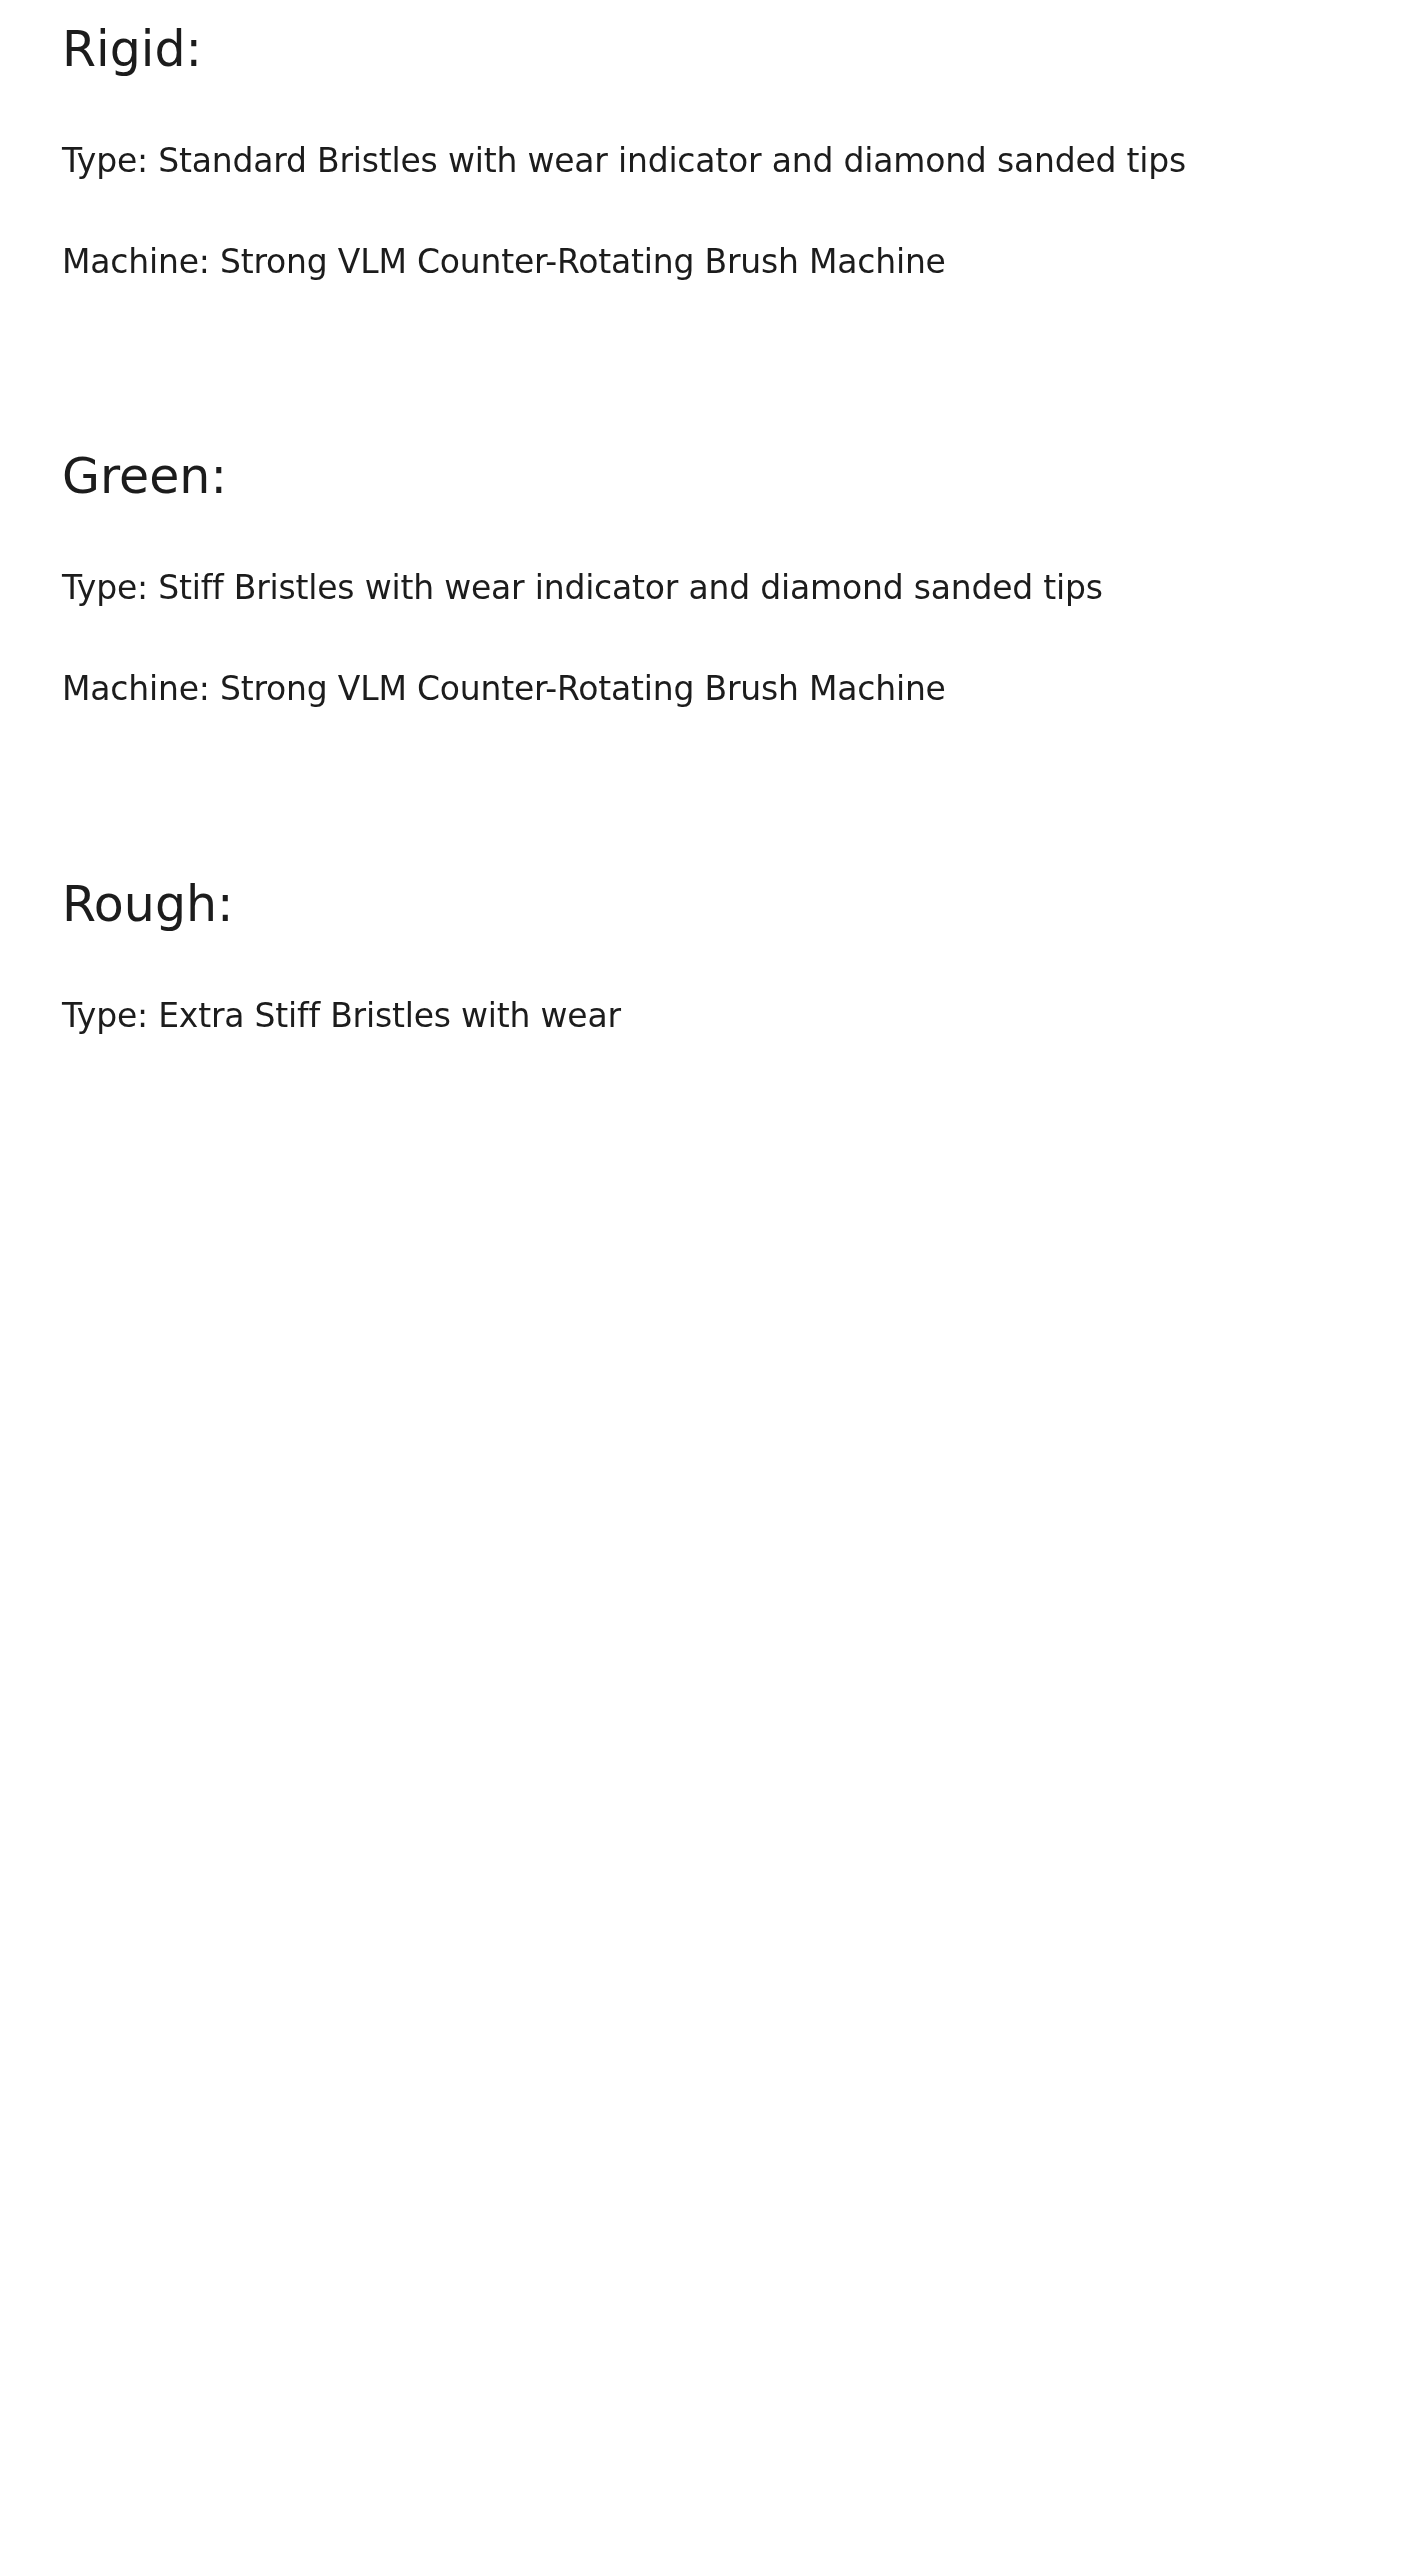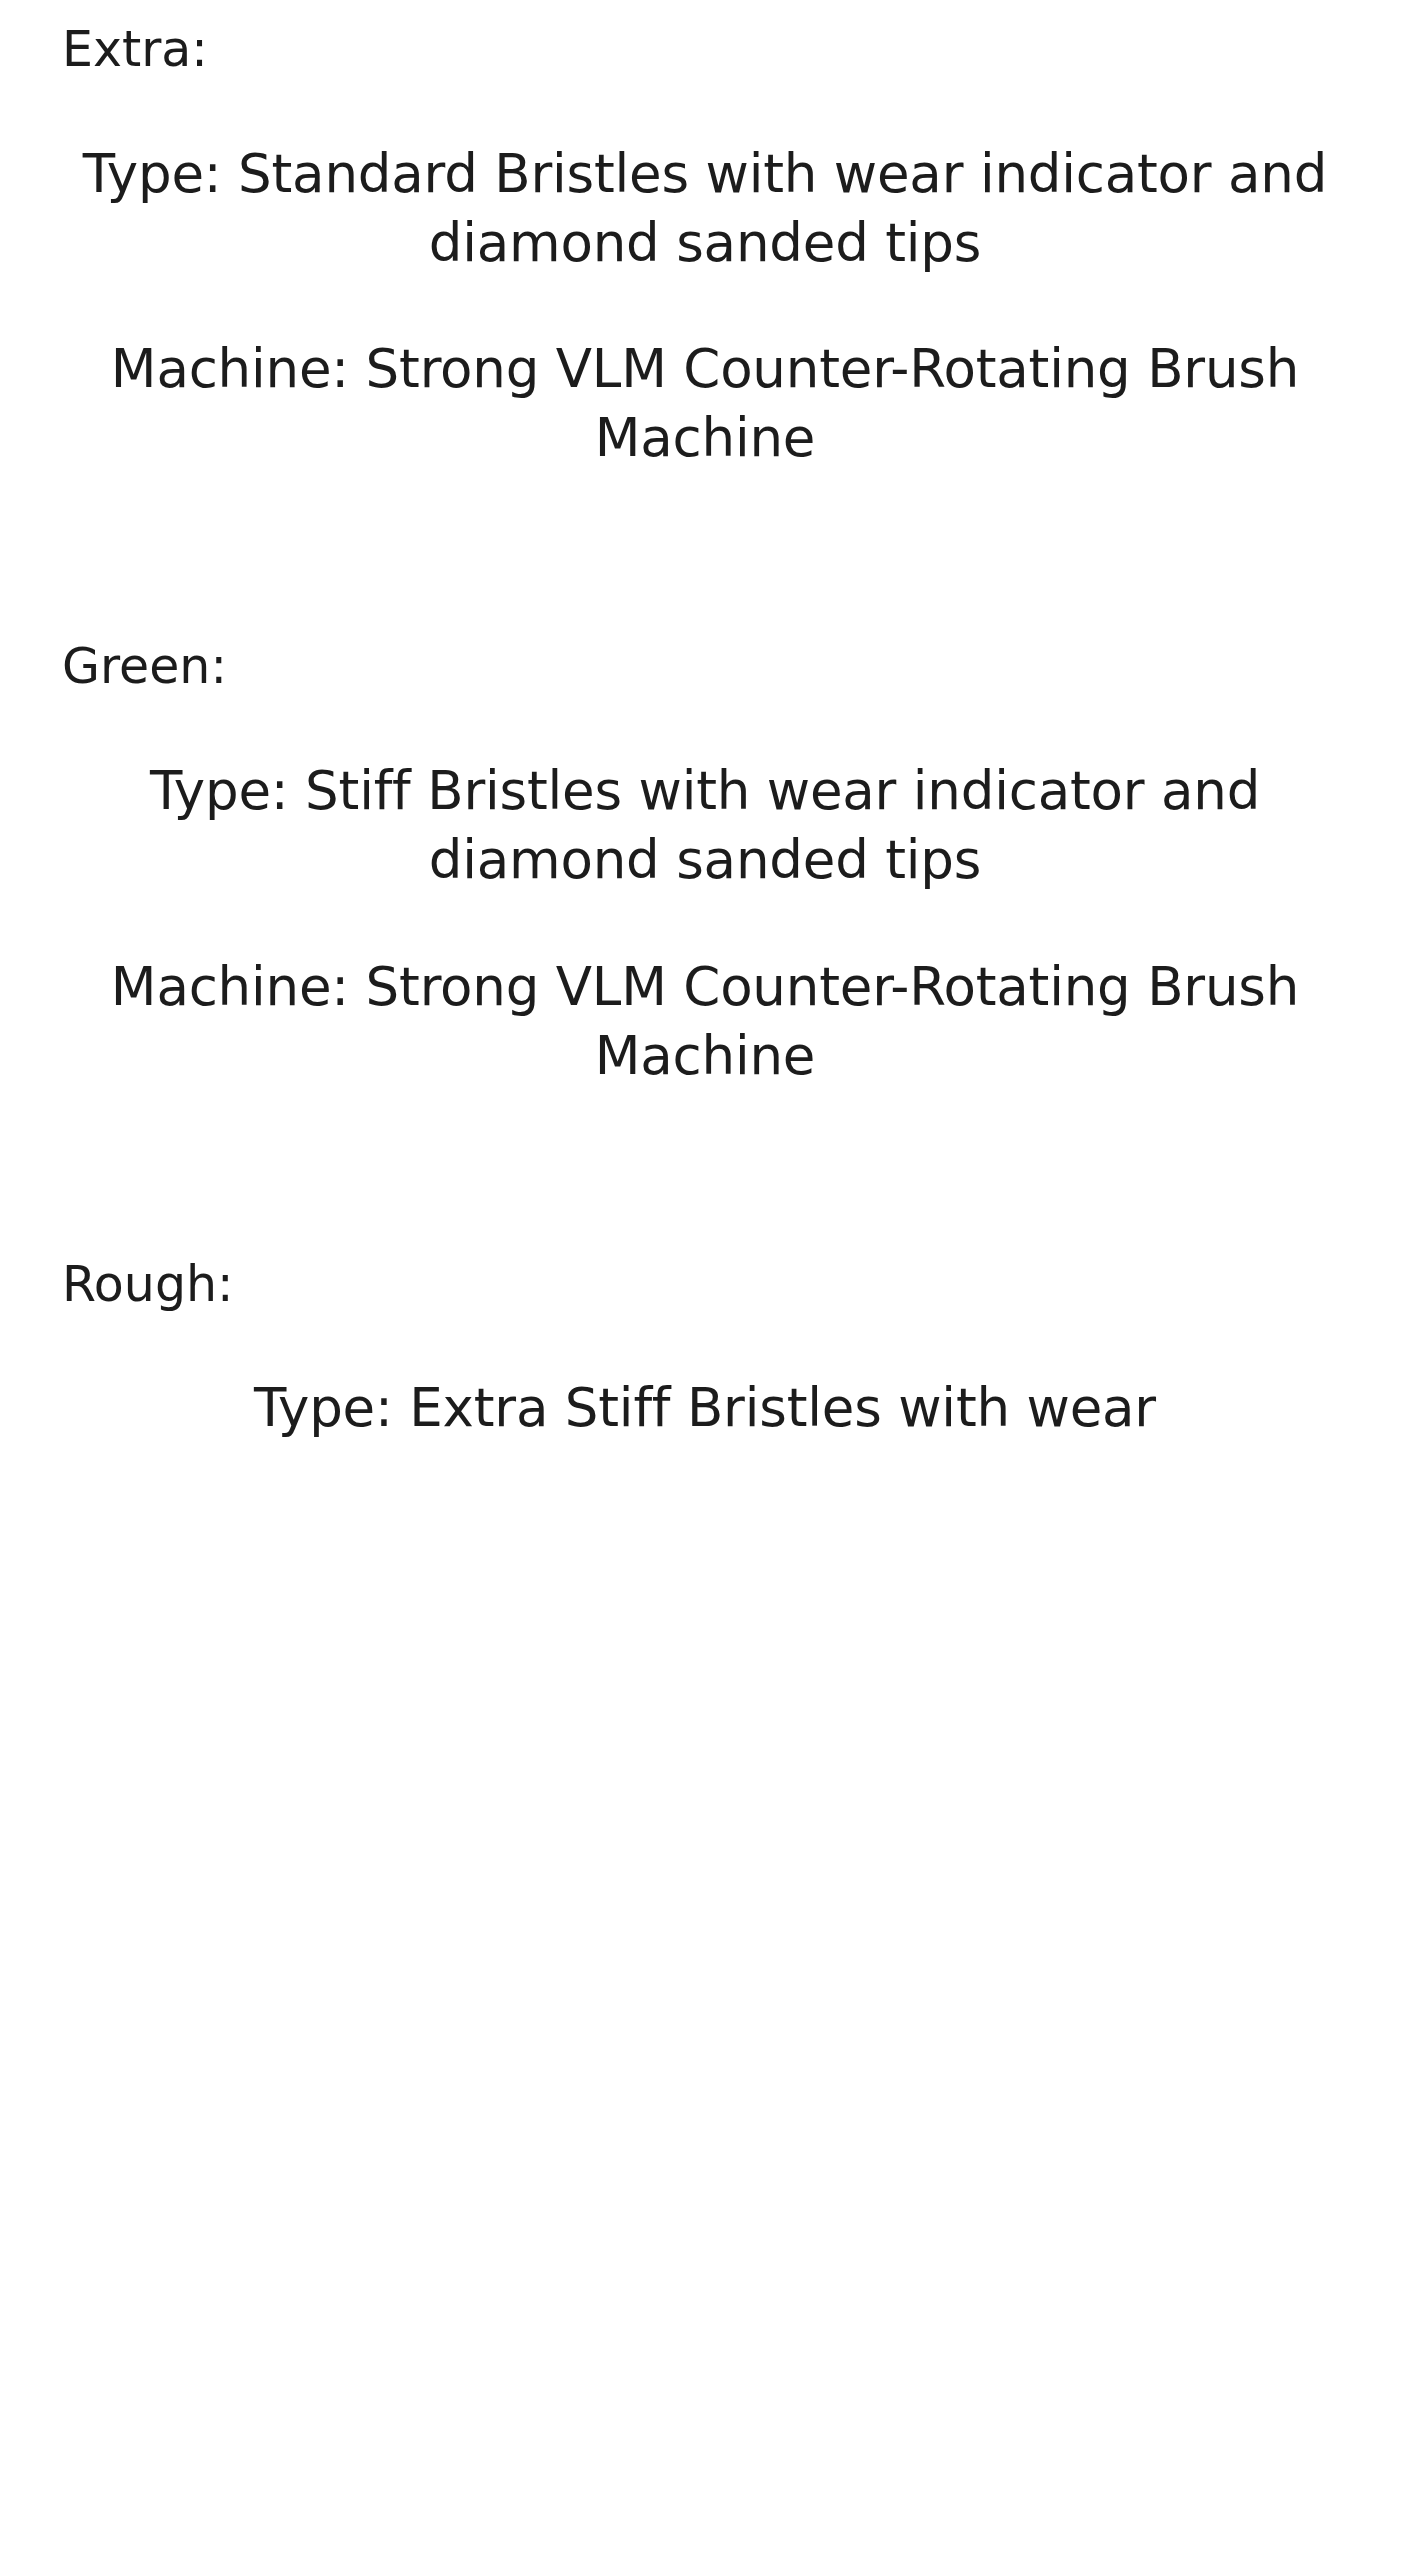--- a/index.html
+++ b/index.html
@@ -13,48 +13,47 @@
     font-family: "DejaVu Sans", sans-serif;
     color: #1a1a1a;
     -webkit-font-smoothing: antialiased;
   }
   .page {
     width: 1408px;
     box-sizing: border-box;
     padding: 18px 60px 0 62px;
   }
   .para {
-    font-size: 53px;
+    font-size: 33px;
     line-height: 1.30;
     font-weight: 400;
     color: #1c1c1c;
     margin: 0 0 58px 0;
     letter-spacing: -0.2px;
-    text-align: center;
   }
   .section-head {
     font-size: 49px;
     line-height: 1.30;
     font-weight: 400;
     color: #1c1c1c;
     margin: 0 0 58px 0;
   }
   .spacer {
     height: 104px;
   }
   .para.last {
     margin-bottom: 4px;
   }
 </style>
 </head>
 <body>
 
 <div class="page">
 
-  <p class="section-head">Extra:</p>
+  <p class="section-head">Rigid:</p>
 
   <p class="para">Type: Standard Bristles with wear indicator and diamond sanded tips</p>
 
   <p class="para">Machine: Strong VLM Counter-Rotating Brush Machine</p>
 
 
   <div class="spacer"></div>
 
   <p class="section-head">Green:</p>
 

